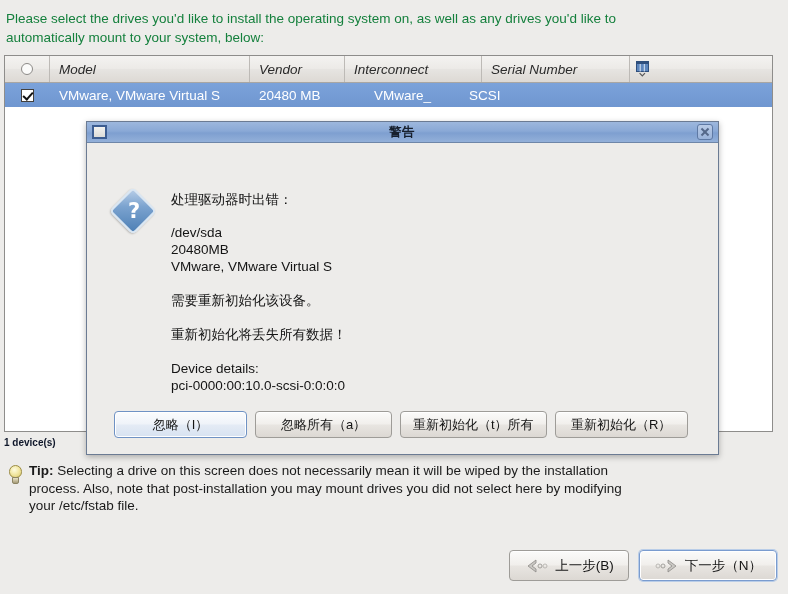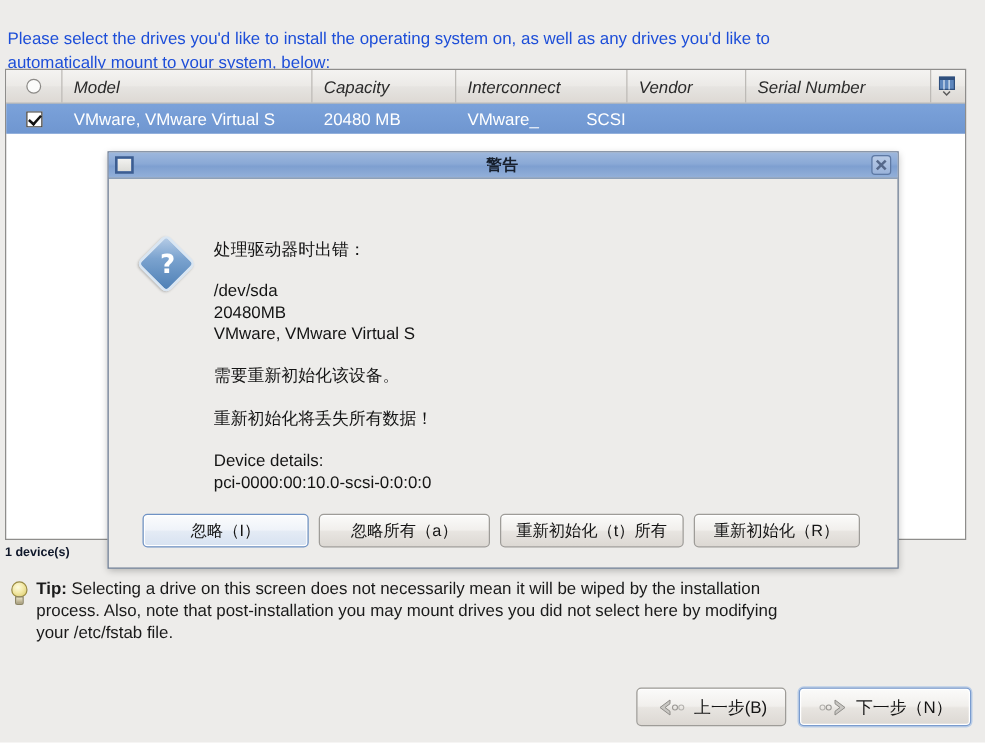--- a/index.html
+++ b/index.html
@@ -19,22 +19,21 @@
   }
 
   
   .intro {
     position: absolute;
     left: 6px;
     top: 9px;
     width: 640px;
     font-size: 13.5px;
     line-height: 19px;
-    color: #1d4ed8;
-    margin-top: 12px;
+    color: #15803d;
   }
 
   
   .drive-table {
     position: absolute;
     left: 4px;
     top: 55px;
     width: 769px;
     height: 377px;
     border: 1px solid #8e8d8b;
@@ -365,28 +364,25 @@
 <div class="intro">Please select the drives you'd like to install the operating system on, as well as any drives you'd like to automatically mount to your system, below:</div>
 
 <div class="drive-table">
   <div class="dt-header">
     <div class="dt-th col-check">
       <span class="hdr-radio"></span>
     </div>
     <div class="dt-th col-model">
       <span>Model</span>
     </div>
-    <div class="dt-th col-capacity">
-      <span>Capacity</span>
+    <div class="dt-th col-vendor">
+      <span>Vendor</span>
     </div>
     <div class="dt-th col-inter">
       <span>Interconnect</span>
-    </div>
-    <div class="dt-th col-vendor">
-      <span>Vendor</span>
     </div>
     <div class="dt-th col-serial">
       <span>Serial Number</span>
     </div>
     <div class="dt-th col-tools">
       <span class="col-icon">
         <svg width="15" height="16" viewBox="0 0 15 16">
           <rect x="0.5" y="0.5" width="12" height="10" fill="#5d86bd" stroke="#2f4f7d"></rect>
           <rect x="0.5" y="0.5" width="12" height="2.5" fill="#2f4f7d"></rect>
           <line x1="4.2" y1="3" x2="4.2" y2="10.5" stroke="#dce7f4" stroke-width="1"></line>

